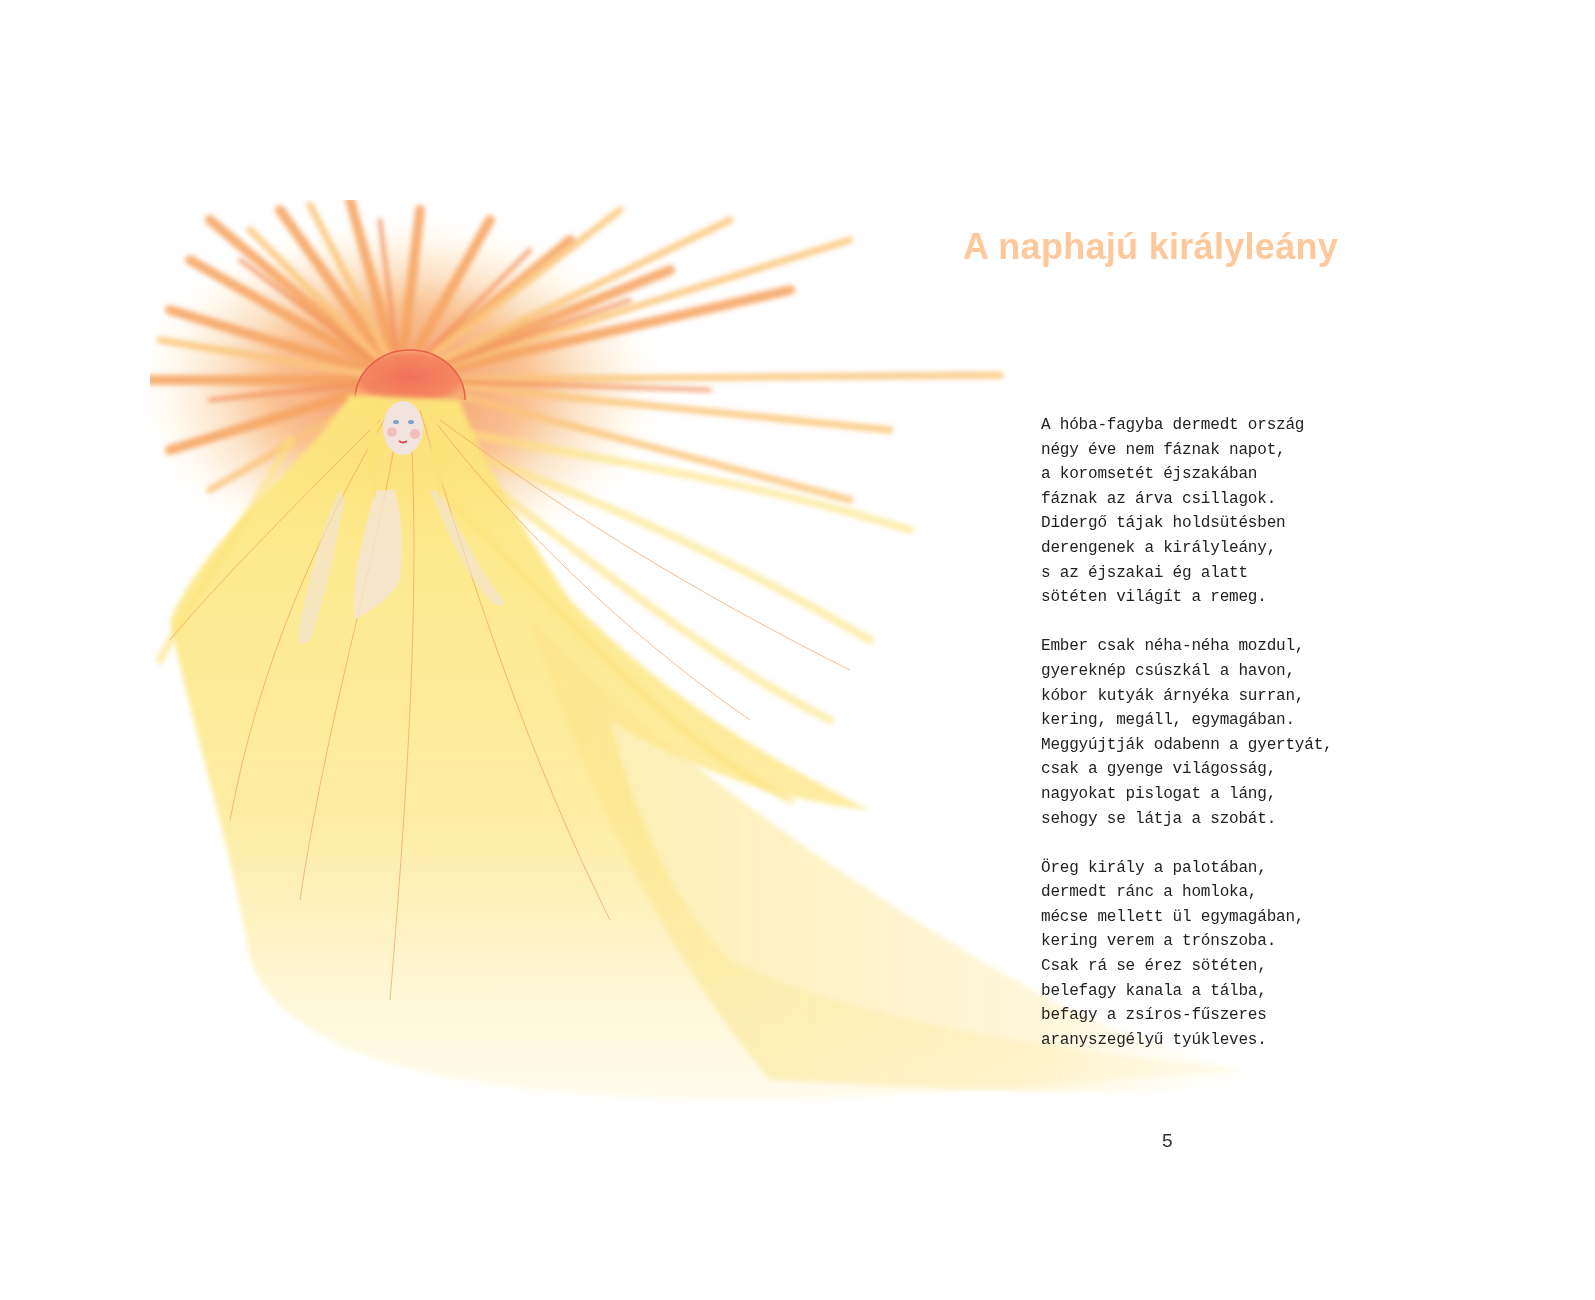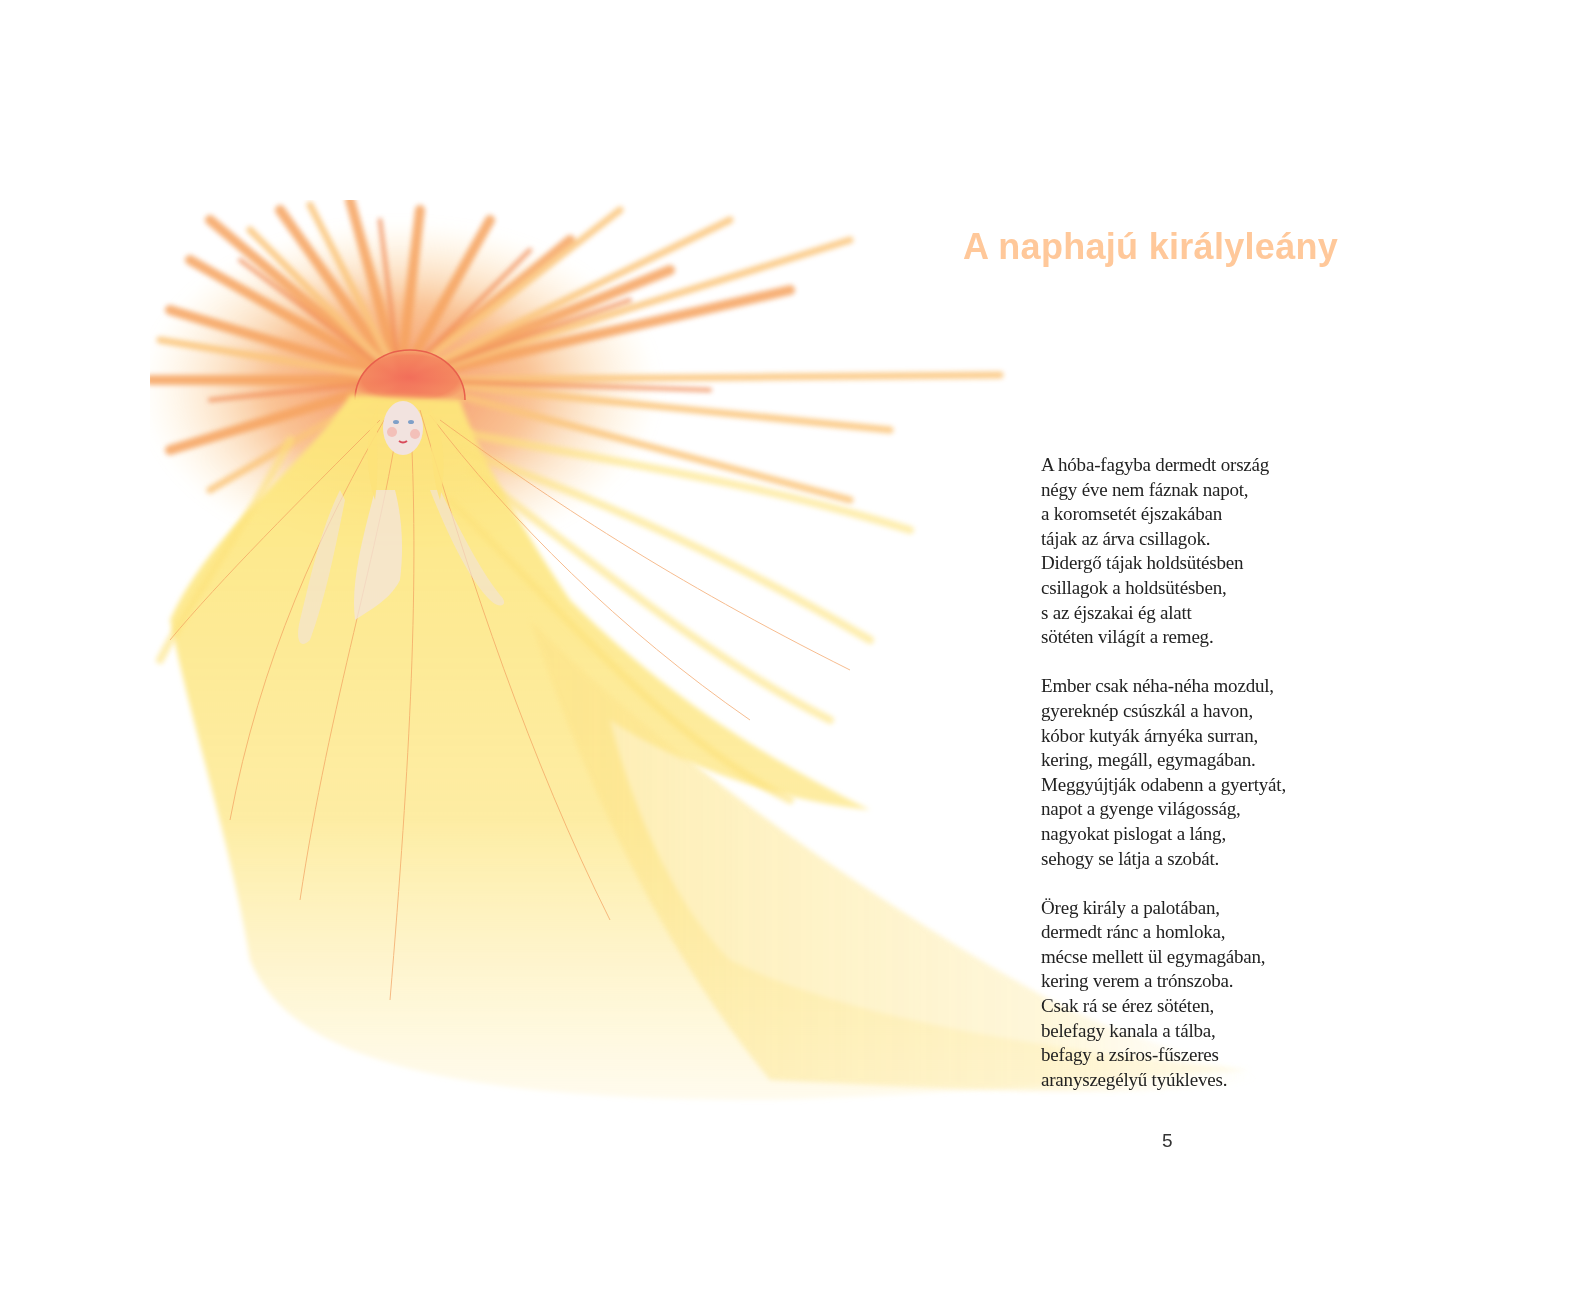--- a/index.html
+++ b/index.html
@@ -42,26 +42,25 @@
       font-size: 36px;
       letter-spacing: 0.3px;
       color: #ffc89a;
       white-space: nowrap;
       margin: 0;
     }
     .poem {
       position: absolute;
       left: 1041px;
       top: 413px;
-      font-family: Liberation Serif, serif;
-      font-size: 19px;
+      font-family: Liberation Mono, monospace;
+      font-size: 16px;
       line-height: 24.6px;
       color: #222222;
       letter-spacing: -0.2px;
-      margin-top: 40px;
     }
     .stanza {
       margin: 0 0 24.6px 0;
     }
     .stanza .line {
       display: block;
       white-space: nowrap;
     }
     .page-number {
       position: absolute;
@@ -197,33 +196,33 @@
     </svg>
   </div>
 
   <h1 class="title">A naphajú királyleány</h1>
 
   <div class="poem">
     <div class="stanza">
       <span class="line">A hóba-fagyba dermedt ország</span>
       <span class="line">négy éve nem fáznak napot,</span>
       <span class="line">a koromsetét éjszakában</span>
-      <span class="line">tájak az árva csillagok.</span>
+      <span class="line">fáznak az árva csillagok.</span>
       <span class="line">Didergő tájak holdsütésben</span>
-      <span class="line">csillagok a holdsütésben,</span>
+      <span class="line">derengenek a királyleány,</span>
       <span class="line">s az éjszakai ég alatt</span>
       <span class="line">sötéten világít a remeg.</span>
     </div>
     <div class="stanza">
       <span class="line">Ember csak néha-néha mozdul,</span>
       <span class="line">gyereknép csúszkál a havon,</span>
       <span class="line">kóbor kutyák árnyéka surran,</span>
       <span class="line">kering, megáll, egymagában.</span>
       <span class="line">Meggyújtják odabenn a gyertyát,</span>
-      <span class="line">napot a gyenge világosság,</span>
+      <span class="line">csak a gyenge világosság,</span>
       <span class="line">nagyokat pislogat a láng,</span>
       <span class="line">sehogy se látja a szobát.</span>
     </div>
     <div class="stanza">
       <span class="line">Öreg király a palotában,</span>
       <span class="line">dermedt ránc a homloka,</span>
       <span class="line">mécse mellett ül egymagában,</span>
       <span class="line">kering verem a trónszoba.</span>
       <span class="line">Csak rá se érez sötéten,</span>
       <span class="line">belefagy kanala a tálba,</span>

